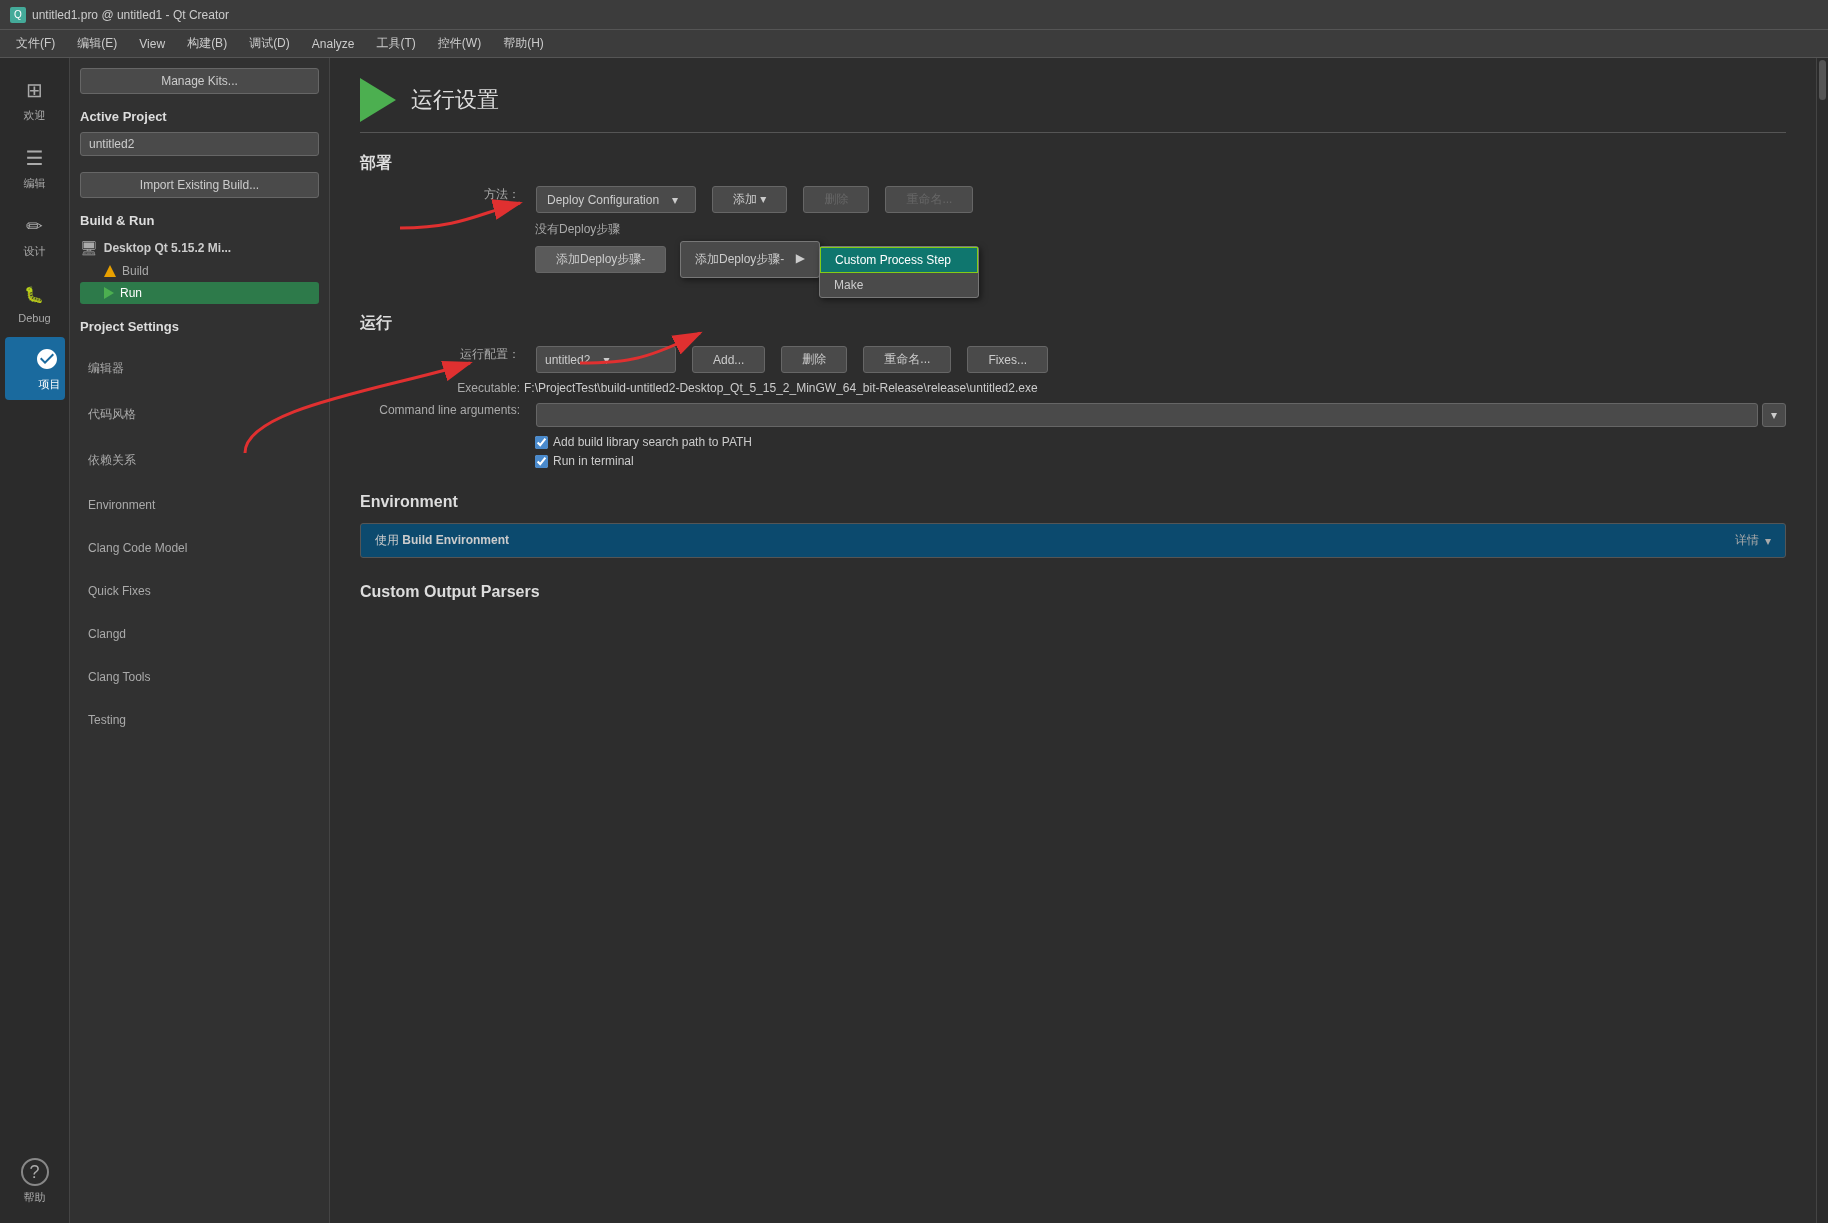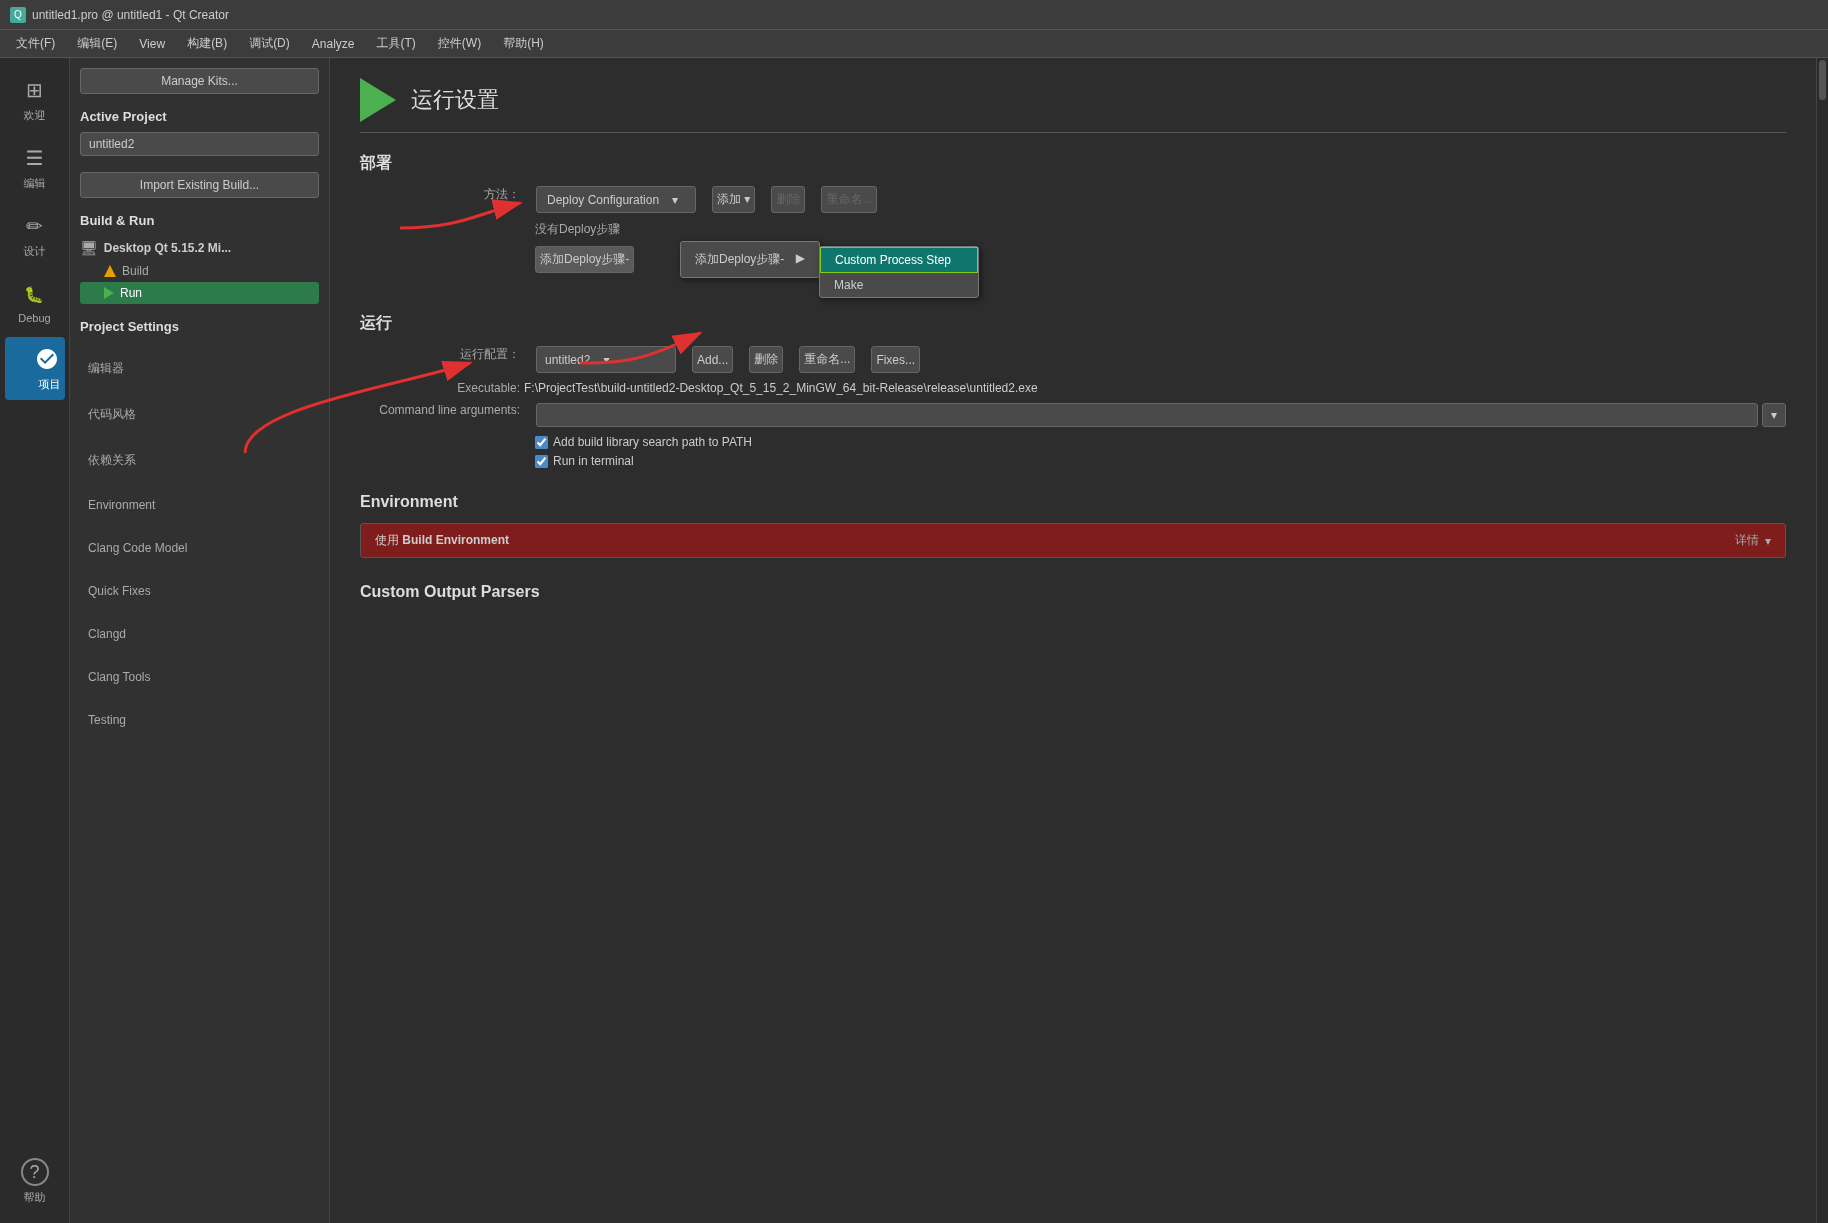--- a/index.html
+++ b/index.html
@@ -239,21 +239,21 @@
       min-width: 160px;
       cursor: pointer;
       display: flex;
       align-items: center;
       gap: 5px;
     }
     .action-btn {
       background: #4a4a4a;
       border: 1px solid #666;
       color: #ccc;
-      padding: 4px 4px;
+      padding: 4px 20px;
       border-radius: 3px;
       font-size: 12px;
       cursor: pointer;
     }
     .action-btn.disabled { color: #666; cursor: default; }
 
     
     .popup-container {
       position: absolute;
       top: 200px;
@@ -362,21 +362,21 @@
       font-size: 12px;
       color: #ccc;
     }
     .checkbox-item input { accent-color: #4a8acc; }
 
     
     .env-section {
       margin-top: 25px;
     }
     .env-bar {
-      background: #7f1d1d;
+      background: #0c4a6e;
       border: 1px solid #555;
       border-radius: 3px;
       padding: 8px 14px;
       display: flex;
       align-items: flex-end;
       justify-content: space-between;
       font-size: 12px;
       color: #ccc;
     }
     .env-bar-left { display: flex; align-items: center; gap: 4px; }

